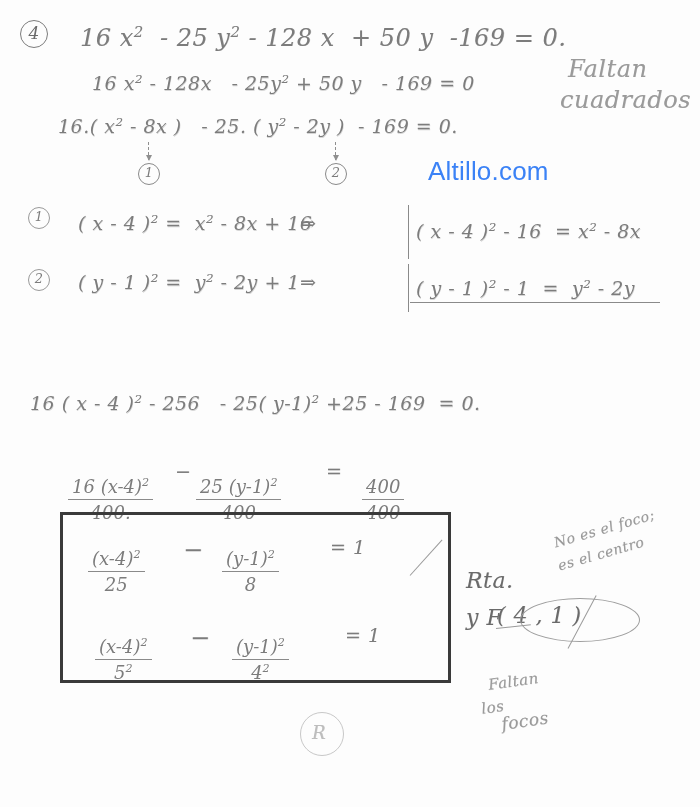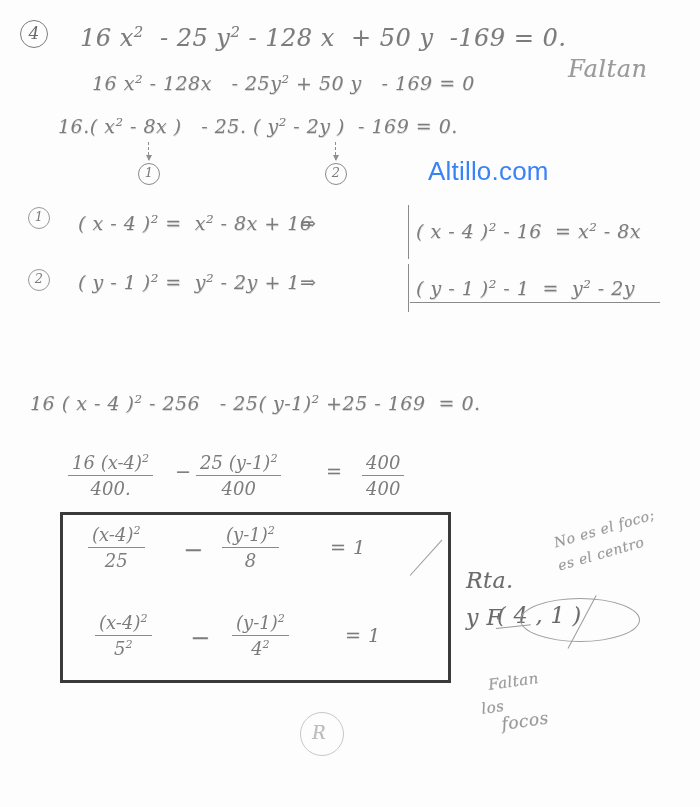--- a/index.html
+++ b/index.html
@@ -77,20 +77,21 @@
     font-style: normal;
     letter-spacing: 0.2px;
   }
   
   .frac {
     position: absolute;
     text-align: center;
     color: #7c7c7c;
     font-family: "DejaVu Serif", serif;
     font-style: italic;
+    margin-top: 24px;
   }
   .frac .num { display: block; padding: 0 4px; }
   .frac .bar {
     display: block;
     border-top: 1.4px solid #8a8a8a;
     margin: 2px 0 2px 0;
   }
   .frac .den { display: block; padding: 0 4px; }
 
   
@@ -213,20 +214,21 @@
   </div>
   <div class="hw sz20" style="left:190px; top:624px;">−</div>
   <div class="frac sz18" style="left:232px; top:612px;">
     <span class="num">(y-1)<sup>2</sup></span>
     <span class="bar"></span>
     <span class="den">4<sup>2</sup></span>
   </div>
   <div class="hw sz19" style="left:345px; top:624px;">= 1</div>
 
   <div class="hw faint sz20" style="left:568px; top:55px;">Faltan</div>
+  <div class="hw faint sz20" style="left:560px; top:86px;">cuadrados</div>
 
   <div class="hw faint sz14" style="left:552px; top:535px; transform:rotate(-16deg); transform-origin:left top;">No es el foco;</div>
   <div class="hw faint sz14" style="left:556px; top:558px; transform:rotate(-16deg); transform-origin:left top;">es el centro</div>
 
   <div class="hw dark sz22" style="left:466px; top:568px;">Rta.</div>
   <div class="hw dark sz22" style="left:466px; top:605px;">y F</div>
   <div class="hw dark sz22" style="left:497px; top:603px;">( 4 , 1 )</div>
   <div class="ellipse" style="left:520px; top:598px; width:118px; height:42px;"></div>
   <div class="slash" style="left:496px; top:628px; width:35px; transform:rotate(-6deg);"></div>
   <div class="slash" style="left:568px; top:648px; width:60px; transform:rotate(-62deg);"></div>

